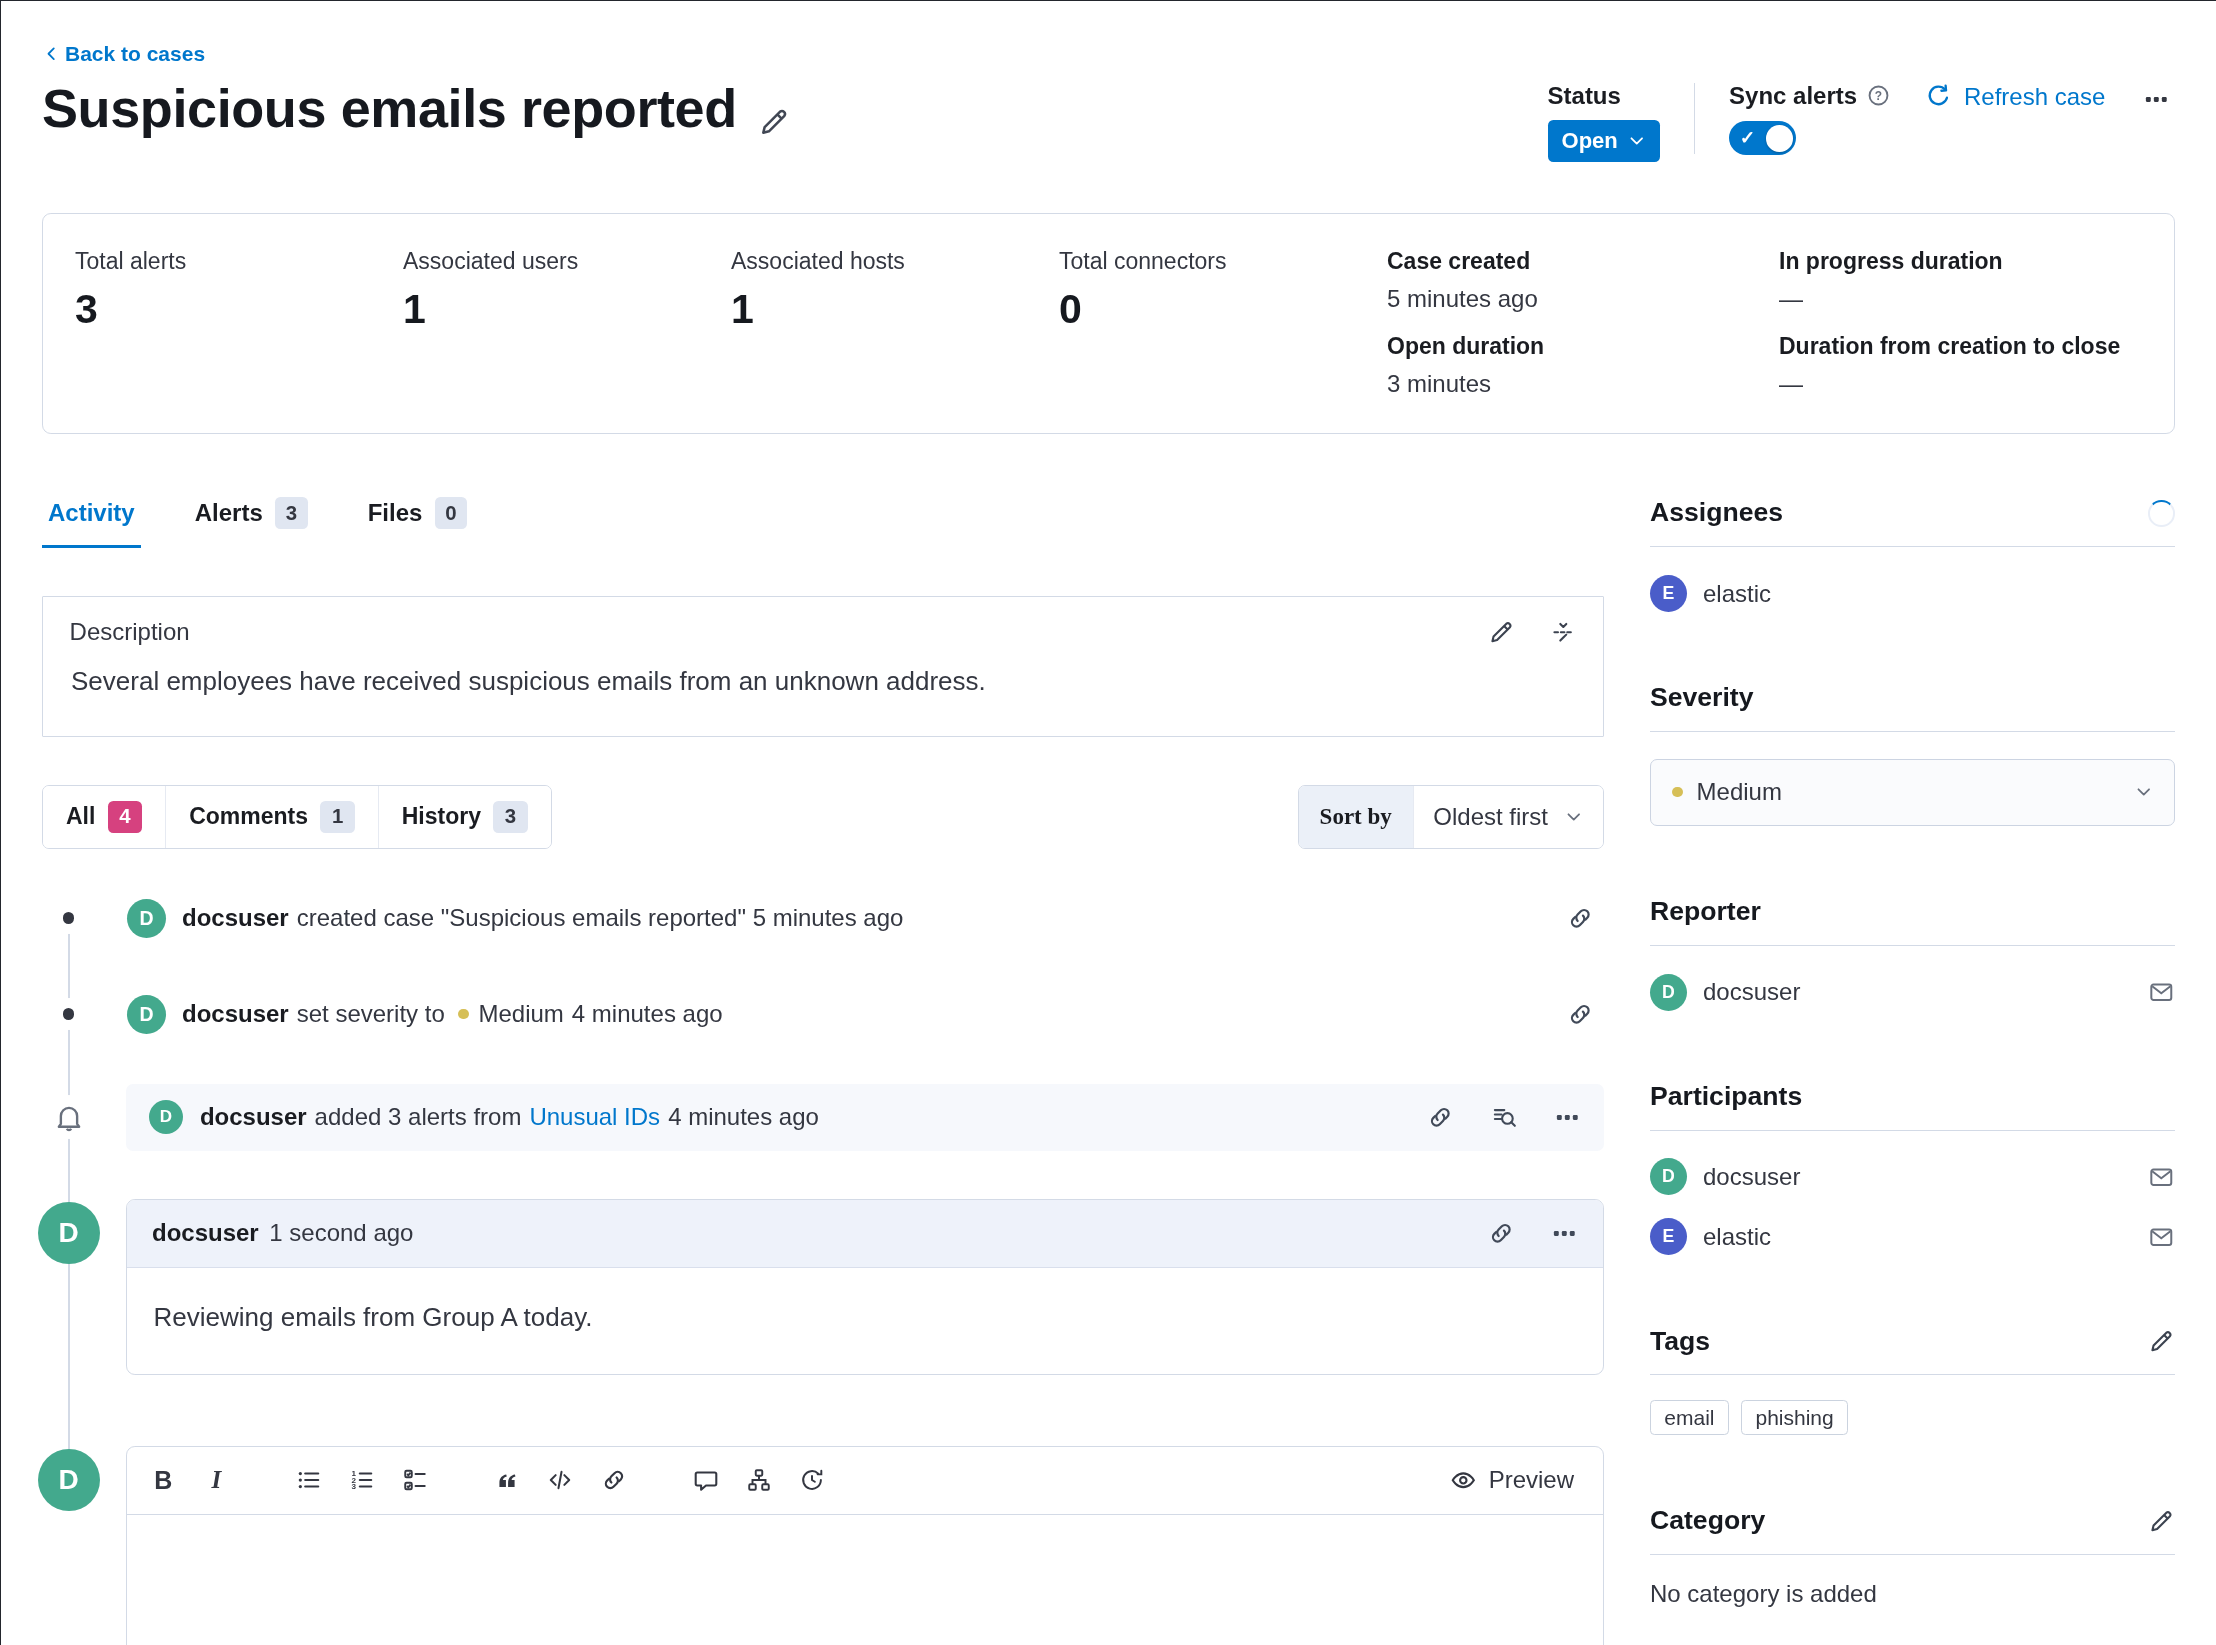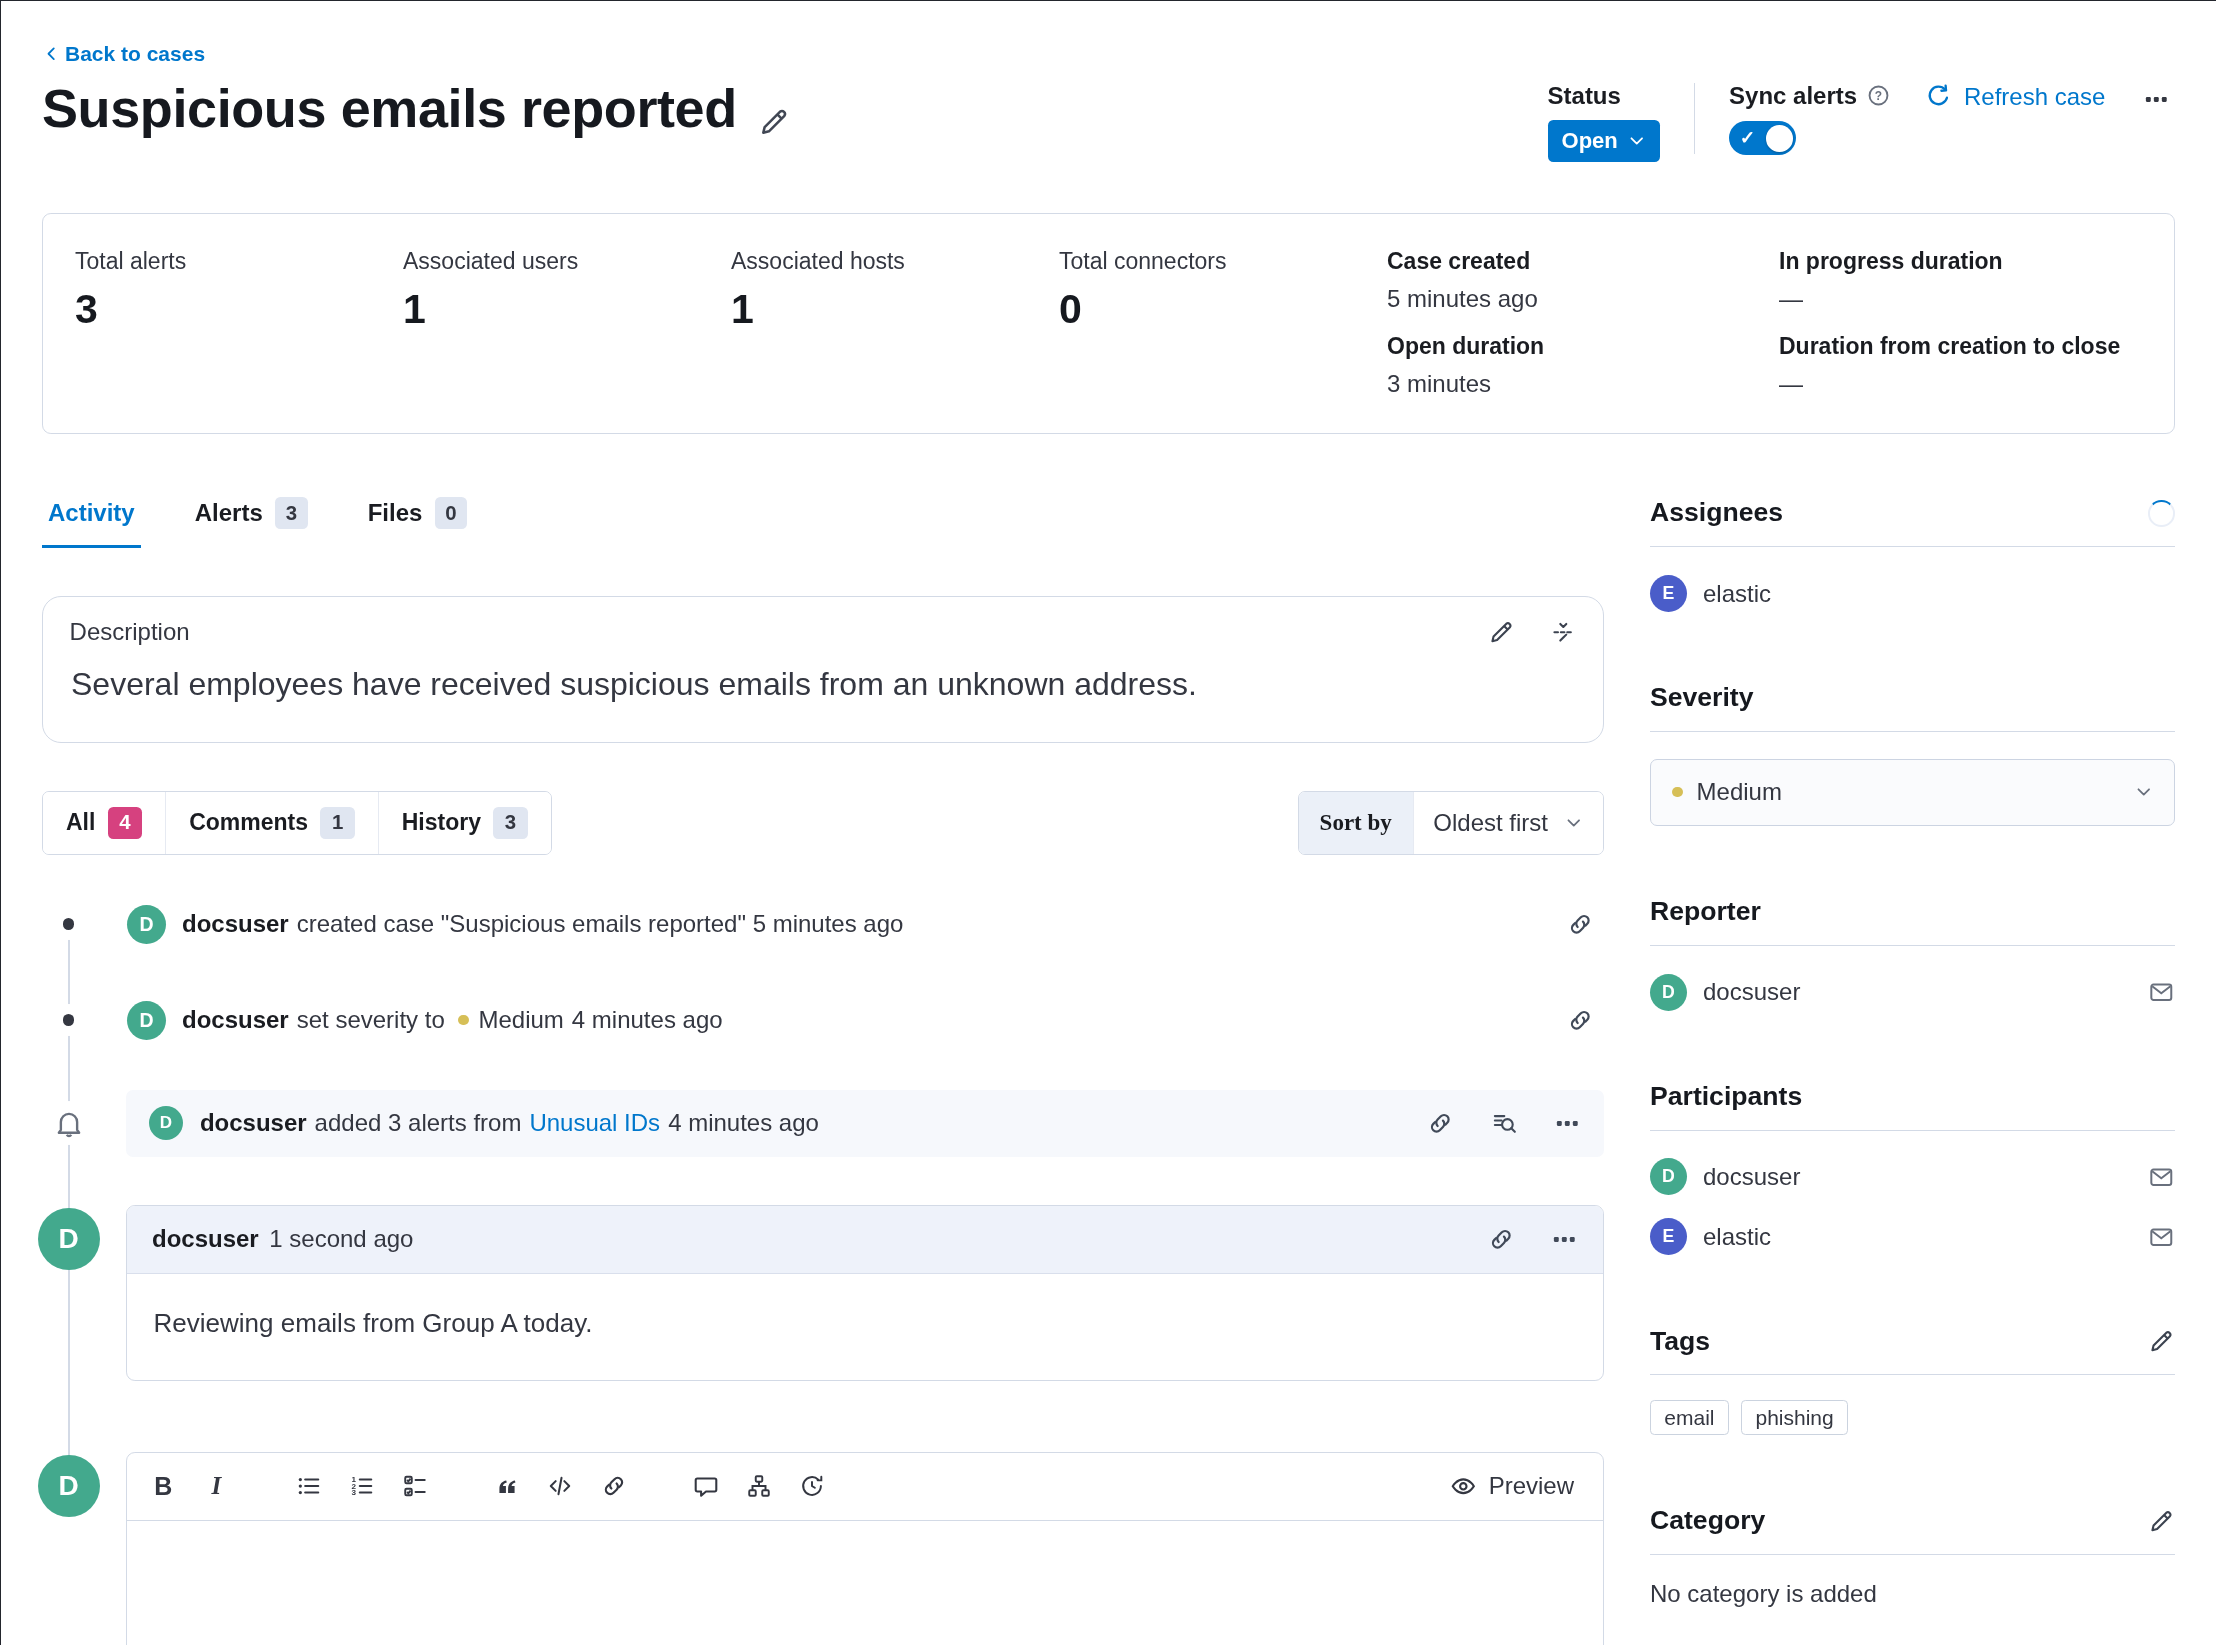--- a/index.html
+++ b/index.html
@@ -50,26 +50,26 @@
   .left{flex:1;min-width:0;}
   .sidebar{width:525px;flex:none;}
 
   
   .tabs{display:flex;gap:48px;}
   .tab{display:flex;align-items:center;gap:12.4px;font-size:24px;font-weight:600;color:#1a1c21;padding-bottom:16px;border-bottom:3.5px solid transparent;background:none;border-top:none;border-left:none;border-right:none;}
   .tab.active{color:#0077cc;border-bottom-color:#0077cc;}
   .tab-badge{background:#e0e6f1;border-radius:5.3px;padding:2.7px 10.6px;font-size:20.4px;font-weight:600;color:#343741;line-height:1.3;}
 
   
-  .desc-panel{border:0.9px solid #d3dae6;border-radius:19px;margin-top:48px;background:#fff;}
+  .desc-panel{border:0.9px solid #d3dae6;border-radius:1px;margin-top:48px;background:#fff;}
   .desc-head{display:flex;align-items:center;padding:21px 26.6px 8.9px;}
   .desc-title{font-size:24px;color:#343741;}
   .desc-actions{margin-left:auto;display:flex;align-items:center;gap:35px;color:#3c4350;}
   .icon-btn{background:none;border:none;padding:0;color:inherit;display:flex;}
-  .desc-body{padding:10.6px 28px 39px;font-size:32px;color:#343741;}
+  .desc-body{padding:10.6px 28px 39px;font-size:26px;color:#343741;}
 
   
   .filter-bar{display:flex;align-items:center;justify-content:space-between;margin-top:48px;}
   .filter-group{display:flex;border:0.9px solid #d3dae6;border-radius:7px;background:#fff;overflow:hidden;}
   .fseg{display:flex;align-items:center;gap:12.4px;padding:0 23px;height:62px;font-size:23px;font-weight:600;color:#1a1c21;background:#fff;border:none;}
   .fseg + .fseg{border-left:0.9px solid #e6eaf2;}
   .badge{border-radius:5.3px;padding:2.7px 11.5px;font-size:20.4px;font-weight:600;line-height:1.3;}
   .badge-accent{background:#d6417f;color:#fff;}
   .badge-gray{background:#e0e6f1;color:#343741;}
   .sort-group{display:flex;border:0.9px solid #d3dae6;border-radius:7px;overflow:hidden;height:64px;box-sizing:border-box;}

